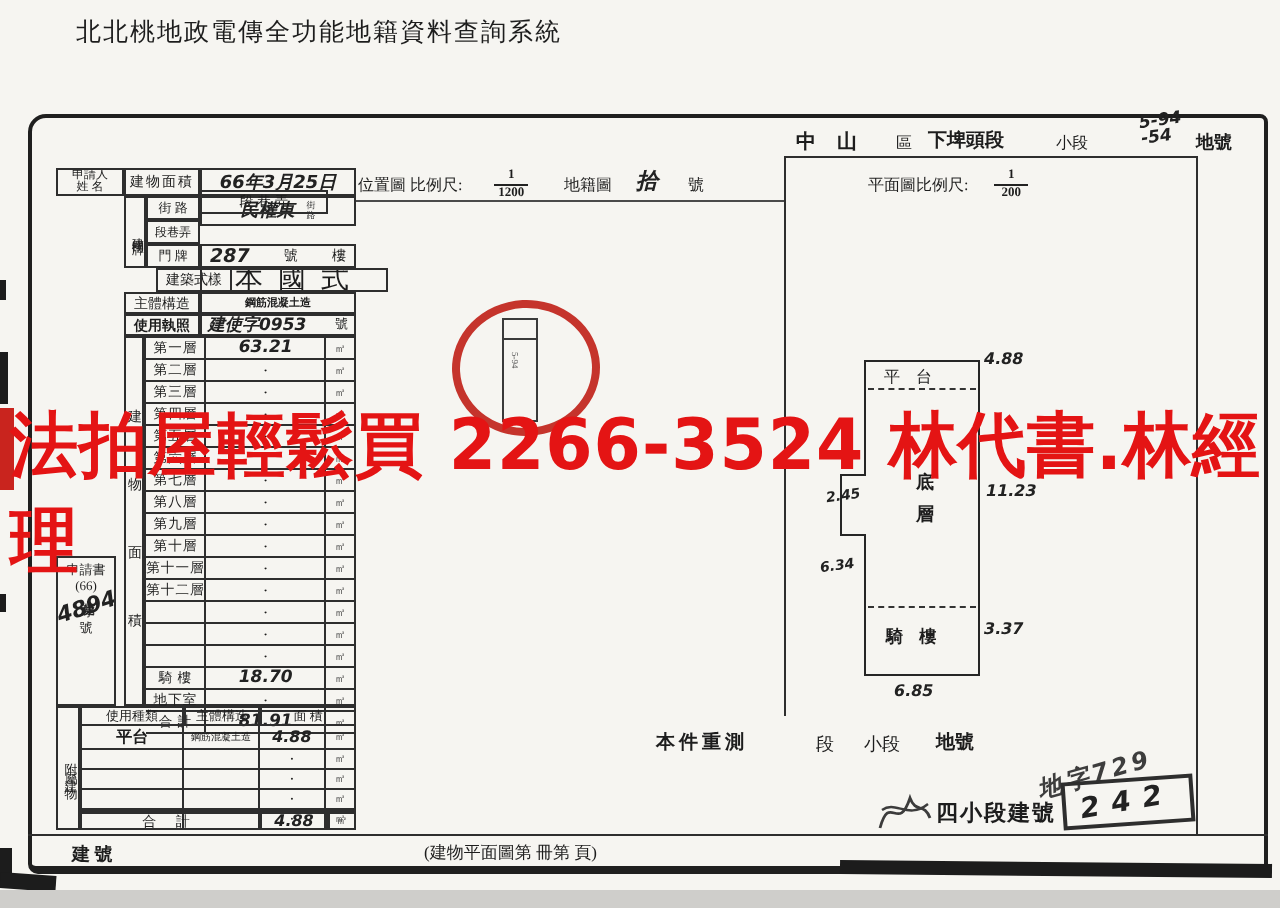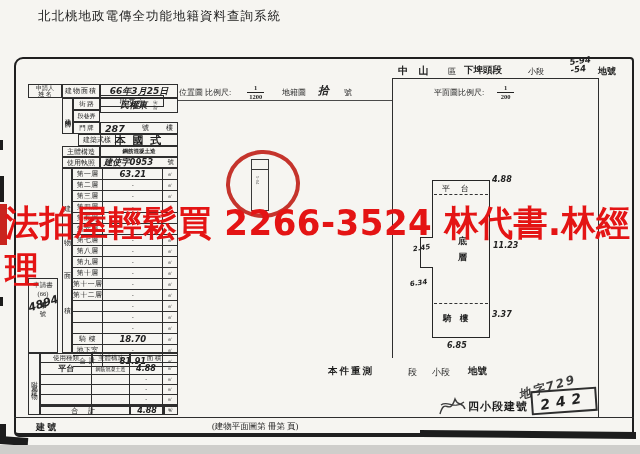--- a/index.html
+++ b/index.html
@@ -74,24 +74,24 @@
   </div>
   <div class="cell" style="left:73px;top:110px;width:27px;height:12px;font-size:6px;">段巷弄</div>
   <div class="cell" style="left:100px;top:95px;width:64px;height:12px;font-size:7px;">段   巷   弄</div>
   <div class="cell" style="left:73px;top:122px;width:27px;height:12px;font-size:6.5px;">門 牌</div>
   <div class="cell" style="left:100px;top:122px;width:78px;height:12px;justify-content:space-between;padding:0 4px;">
     <span class="hand" style="font-size:9.5px;">287</span>
     <span style="font-size:7px;">號</span>
     <span style="font-size:7px;">樓</span>
   </div>
   <div class="cell" style="left:62px;top:134px;width:38px;height:12px;font-size:7px;margin-left:16px;">建築式樣</div>
-  <div class="cell" style="left:100px;top:134px;width:78px;height:12px;font-size:11px;font-weight:700;letter-spacing:2px;">本 國 式</div>
+  <div class="cell" style="left:100px;top:134px;width:94px;height:12px;font-size:14px;font-weight:400;letter-spacing:2px;">本 國 式</div>
   <div class="cell" style="left:62px;top:146px;width:38px;height:11px;font-size:7px;">主體構造</div>
   <div class="cell" style="left:100px;top:146px;width:78px;height:11px;font-size:5.5px;font-weight:700;">鋼筋混凝土造</div>
-  <div class="cell" style="left:62px;top:157px;width:38px;height:11px;font-size:7px;">使用執照</div>
+  <div class="cell" style="left:62px;top:157px;width:38px;height:11px;font-size:7px;font-weight:bold;">使用執照</div>
   <div class="cell" style="left:100px;top:157px;width:78px;height:11px;justify-content:space-between;padding:0 3px;">
     <span class="hand" style="font-size:8.5px;">建使字0953</span>
     <span style="font-size:6.5px;">號</span>
   </div>
 
   <div class="cell vtext" style="left:62px;top:168px;width:10px;height:185px;font-size:7px;letter-spacing:34px;padding-top:12px;">建物面積</div>
   <div id="floor-rows">
 
   <div class="frow">
       <span class="flab">第一層</span>
@@ -259,21 +259,21 @@
   <div class="t print" style="left:434px;top:87px;font-size:8px;">平面圖比例尺:</div>
   <span class="frac" style="left:497px;top:84px;">
     <span class="fnum">1</span>
       <span>200</span>
   </span>
 
   <div class="line" style="left:432px;top:180px;width:58px;height:158px;border:1.5px solid #262626;"></div>
   <div class="line" style="left:434px;top:194px;width:54px;border-top:1px dashed #333;"></div>
   <div class="line" style="left:434px;top:303px;width:54px;border-top:1px dashed #333;"></div>
   <div class="line" style="left:420px;top:237px;width:13px;height:31px;border:1.5px solid #262626;border-right:none;background:#f6f5f1;"></div>
-  <div class="t print" style="left:442px;top:183px;font-size:8px;letter-spacing:3px;font-family:Liberation Mono, monospace;">平  台</div>
+  <div class="t print" style="left:442px;top:183px;font-size:8px;letter-spacing:3px;">平  台</div>
   <div class="t hand" style="left:492px;top:175px;font-size:8px;">4.88</div>
   <div class="t print" style="left:458px;top:235px;font-size:9px;font-weight:700;">底</div>
   <div class="t print" style="left:458px;top:251px;font-size:9px;font-weight:700;">層</div>
   <div class="t hand" style="left:493px;top:241px;font-size:8px;">11.23</div>
   <div class="t hand" style="left:413px;top:244px;font-size:7px;transform:rotate(-8deg);">2.45</div>
   <div class="t hand" style="left:410px;top:279px;font-size:7px;transform:rotate(-8deg);">6.34</div>
   <div class="t print" style="left:443px;top:313px;font-size:8.5px;letter-spacing:3px;font-weight:700;">騎 樓</div>
   <div class="t hand" style="left:492px;top:310px;font-size:8px;">3.37</div>
   <div class="t hand" style="left:447px;top:341px;font-size:8px;">6.85</div>
 

